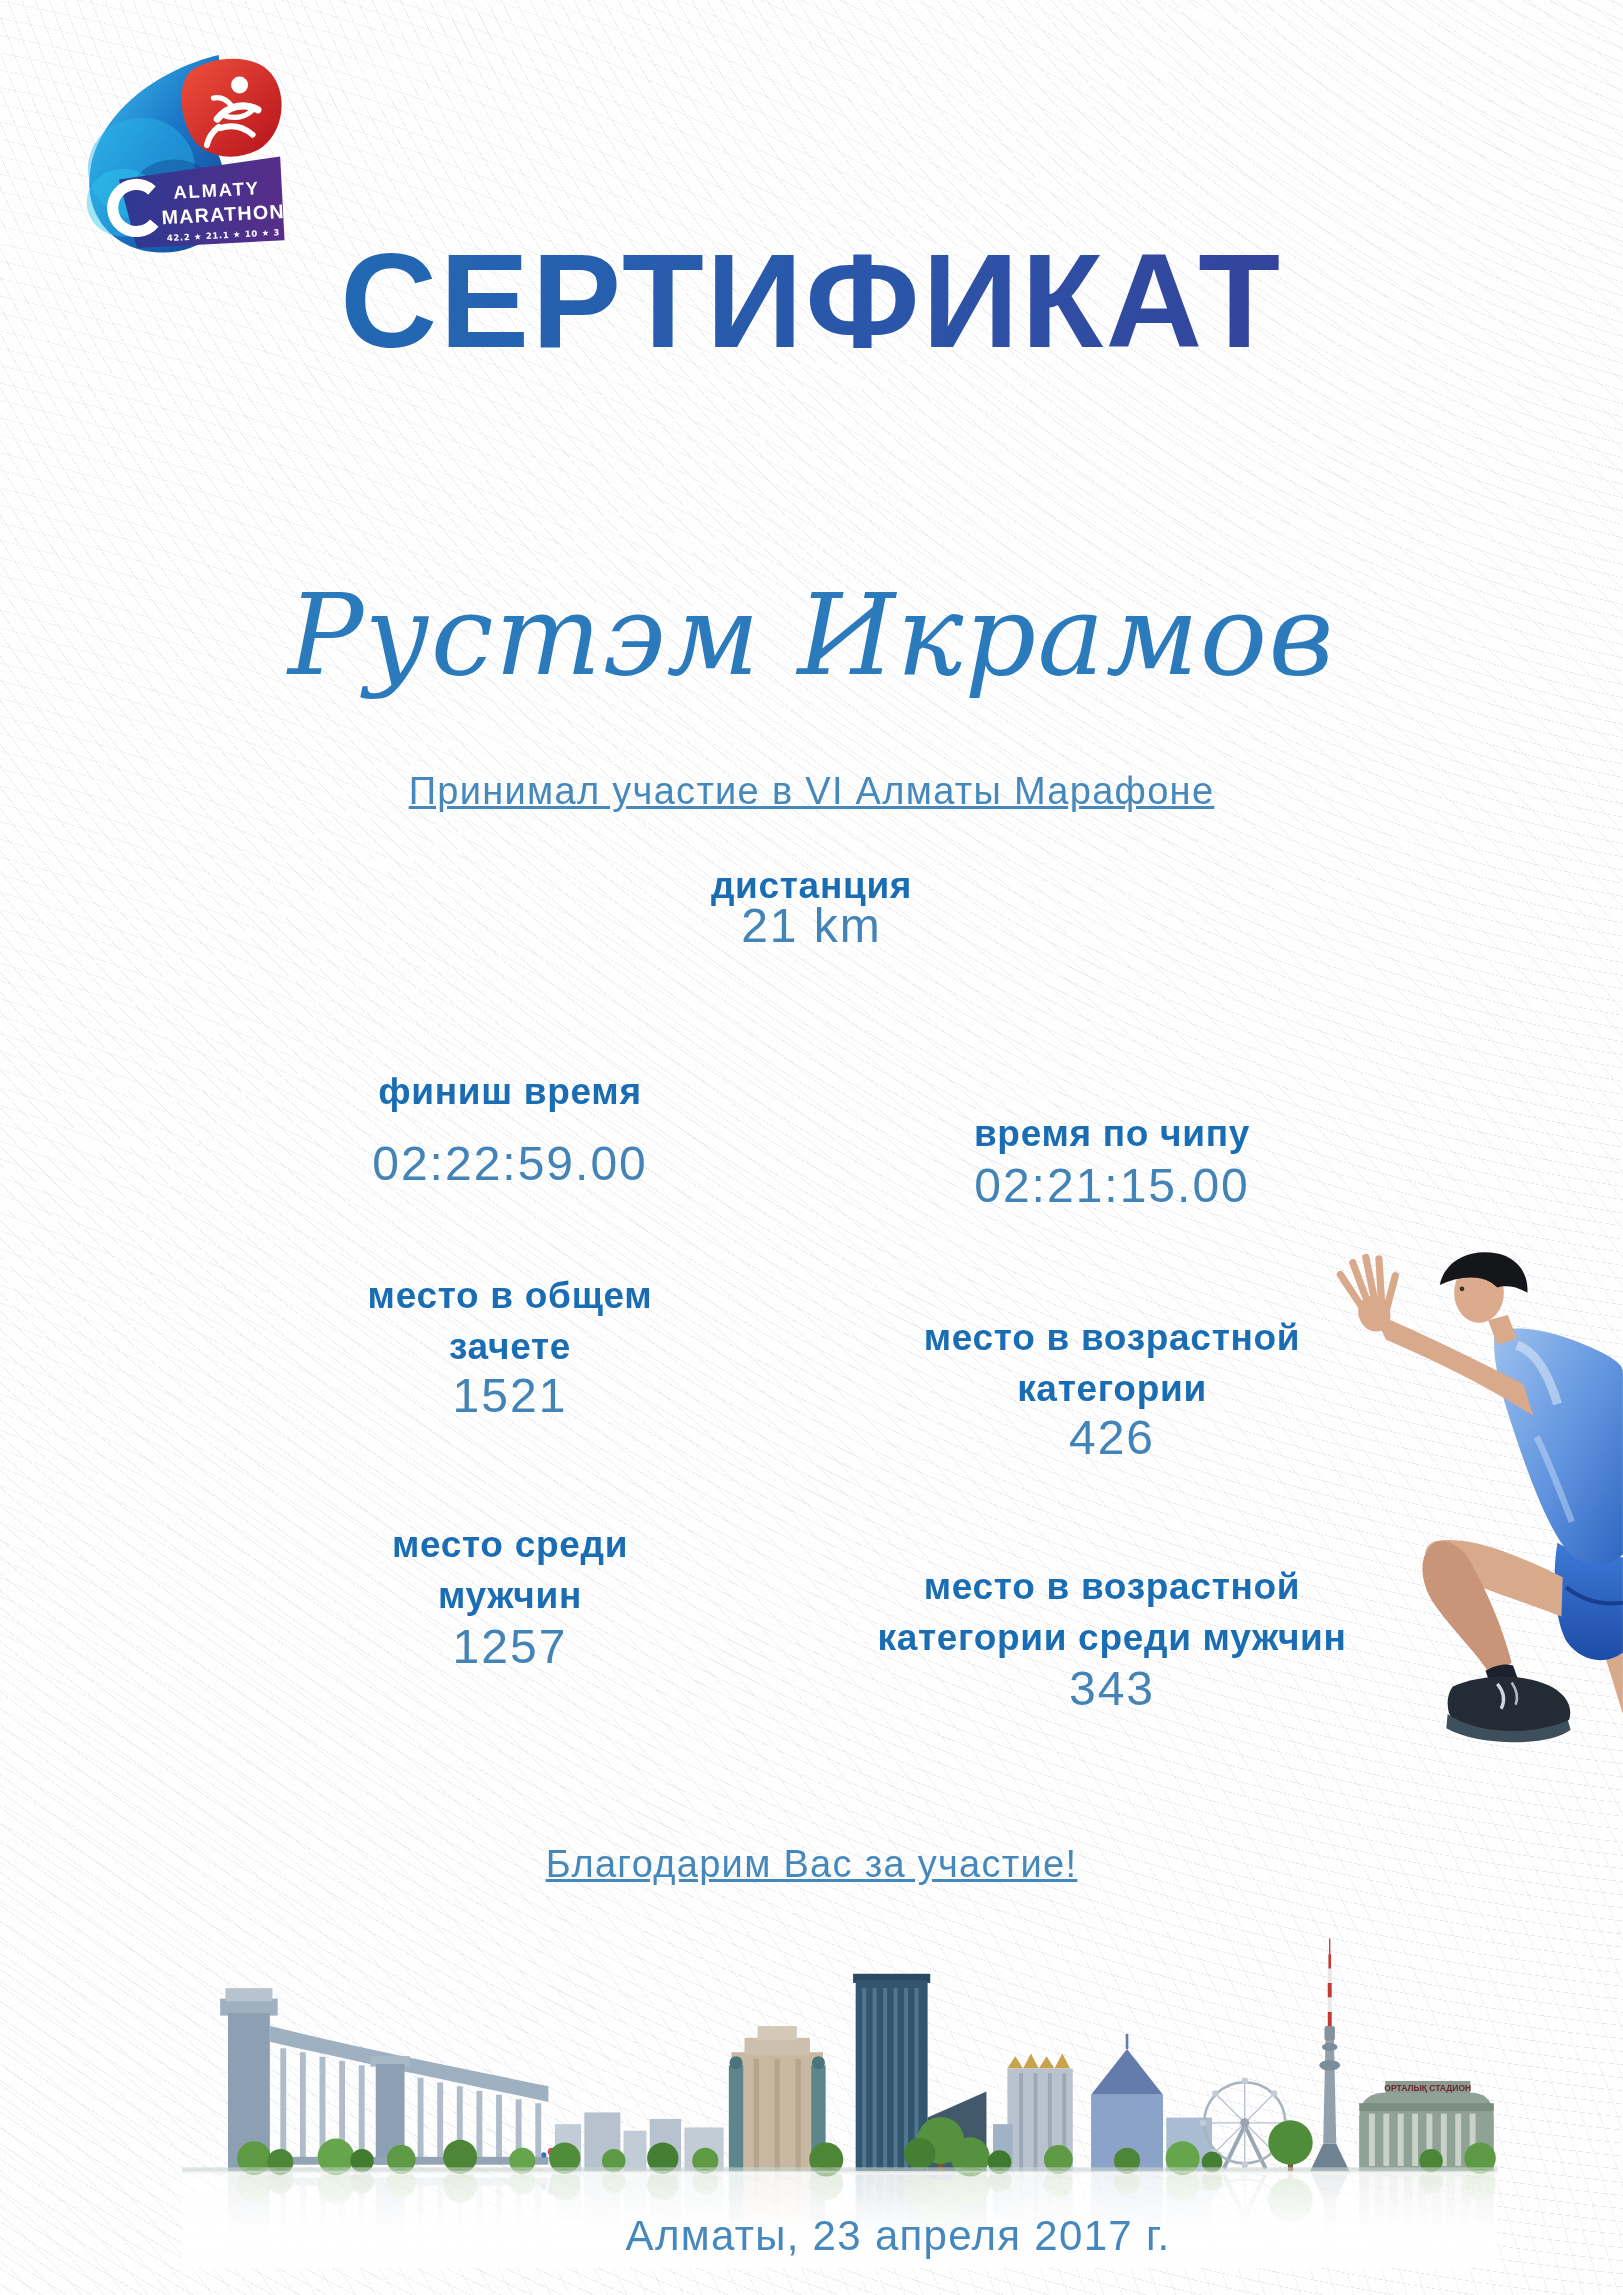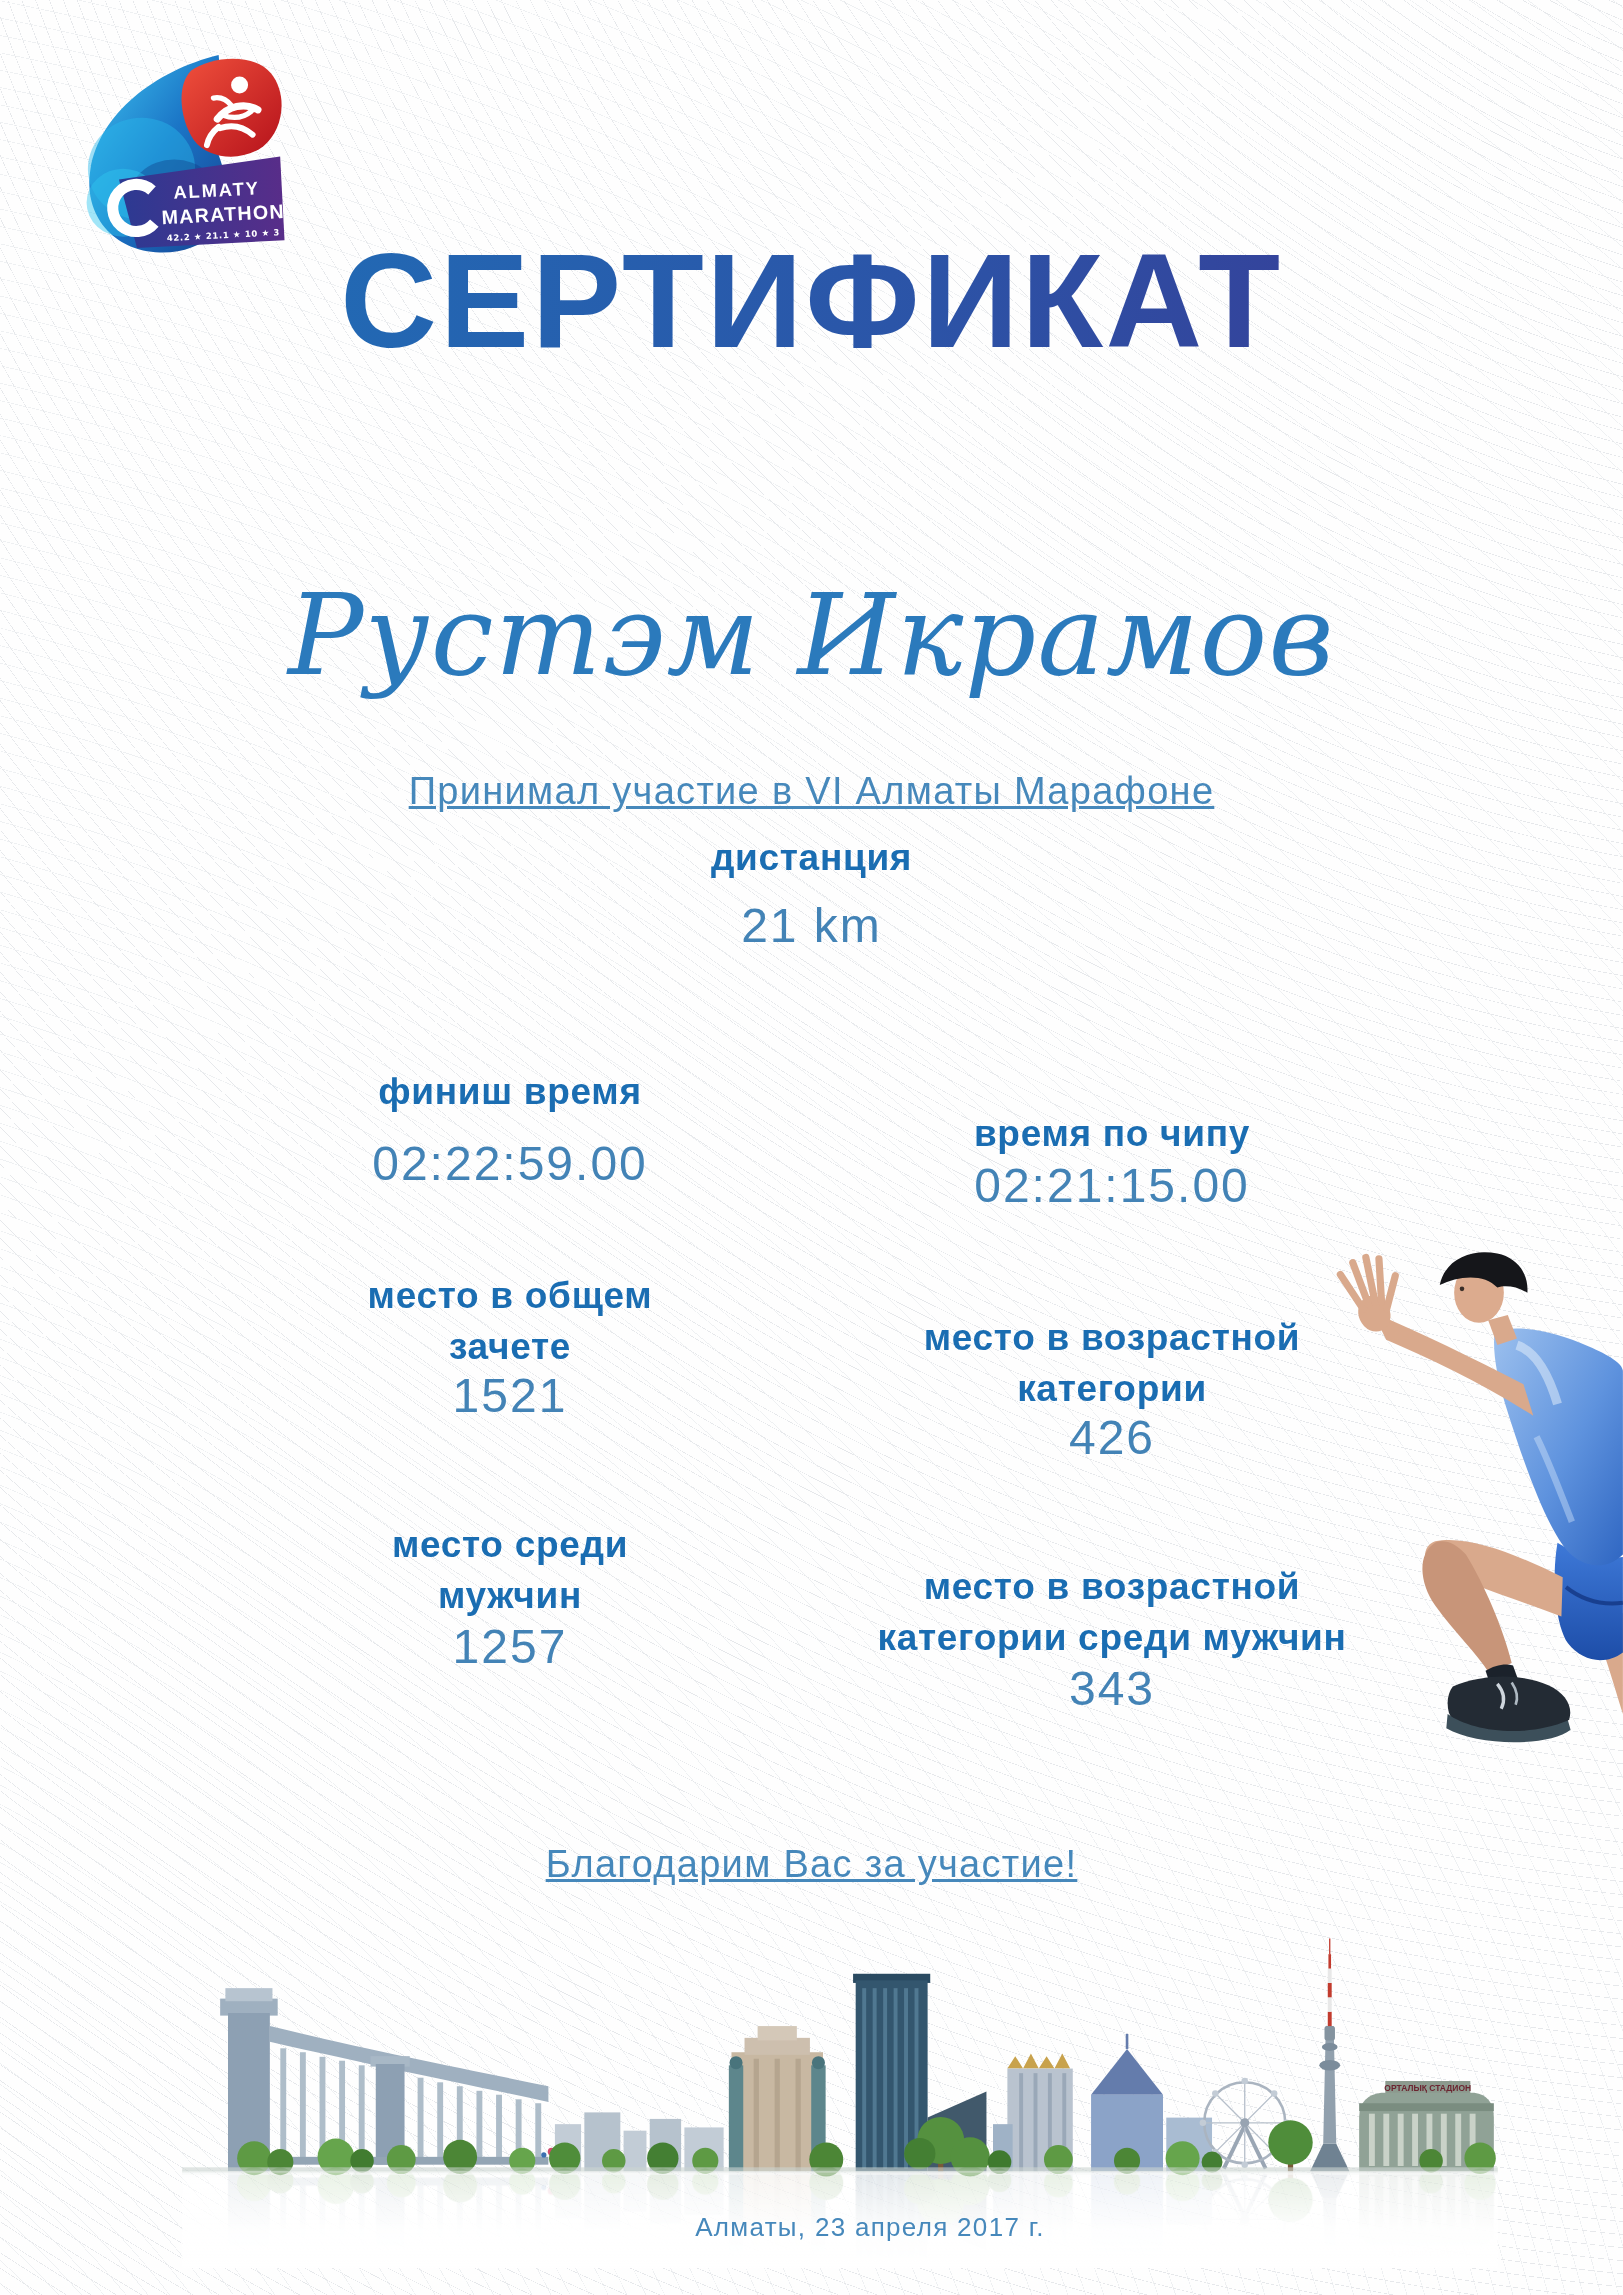--- a/index.html
+++ b/index.html
@@ -31,21 +31,21 @@
     top:568px;font-family:"DejaVu Serif", serif;font-style:italic;font-weight:400;
     font-size:112px;color:#2b7abc;line-height:1.2;letter-spacing:1.3px;
   }
   .thin{color:#4688bb;font-weight:400;text-decoration:underline;}
   .event-line{top:770px;font-size:38px;letter-spacing:1.3px;}
   .stat-label{font-weight:700;font-size:37px;color:#1a6db2;letter-spacing:0.7px;line-height:1.38;}
   .stat-value{font-weight:400;font-size:48px;color:#4383b6;letter-spacing:2px;line-height:1;}
   .lblL{top:1270px;width:366px;}
   .lblR{top:1270px;width:549px;}
   .thanks{top:1843px;font-size:38px;letter-spacing:1.3px;}
-  .date{left:870px;transform:translateX(-50%);top:2212px;font-size:26px;letter-spacing:1.3px;color:#4688bb;white-space:nowrap;}
+  .date{left:898px;transform:translateX(-50%);top:2212px;font-size:42px;letter-spacing:1.3px;color:#4688bb;white-space:nowrap;}
   .skyline{left:182px;top:1928px;z-index:1;}
   .date{z-index:3;}
   .runner{right:0;top:1247px;z-index:2;}
   .logo{left:63px;top:51px;}
 </style>
 </head>
 <body>
 
 <div id="page">
 
@@ -90,21 +90,21 @@
     </g>
     <circle cx="112" cy="240" r="36" fill="none" stroke="#ffffff" stroke-width="17" stroke-dasharray="170 56" transform="rotate(40 112 240)"></circle>
   </svg>
 
   <div class="abs centered title">СЕРТИФИКАТ</div>
 
   <div class="abs centered name">Рустэм Икрамов</div>
 
   <div class="abs centered thin event-line">Принимал участие в VI Алматы Марафоне</div>
 
-  <div class="abs centered stat-label" style="top:832px;">дистанция</div>
+  <div class="abs centered stat-label" style="top:860px;">дистанция</div>
   <div class="abs centered stat-value" style="top:902px;">21 km</div>
 
   <div class="abs colL stat-label" style="top:1066px;">финиш время</div>
   <div class="abs colR stat-label" style="top:1066px;">время по чипу</div>
   <div class="abs colL stat-value" style="top:1140px;">02:22:59.00</div>
   <div class="abs colR stat-value" style="top:1120px;">02:21:15.00</div>
 
   <div class="abs colR stat-label lblR">место в возрастной категории</div>
   <div class="abs colL stat-label lblL">место в общем зачете</div>
   <div class="abs colL stat-value" style="top:1372px;">1521</div>

